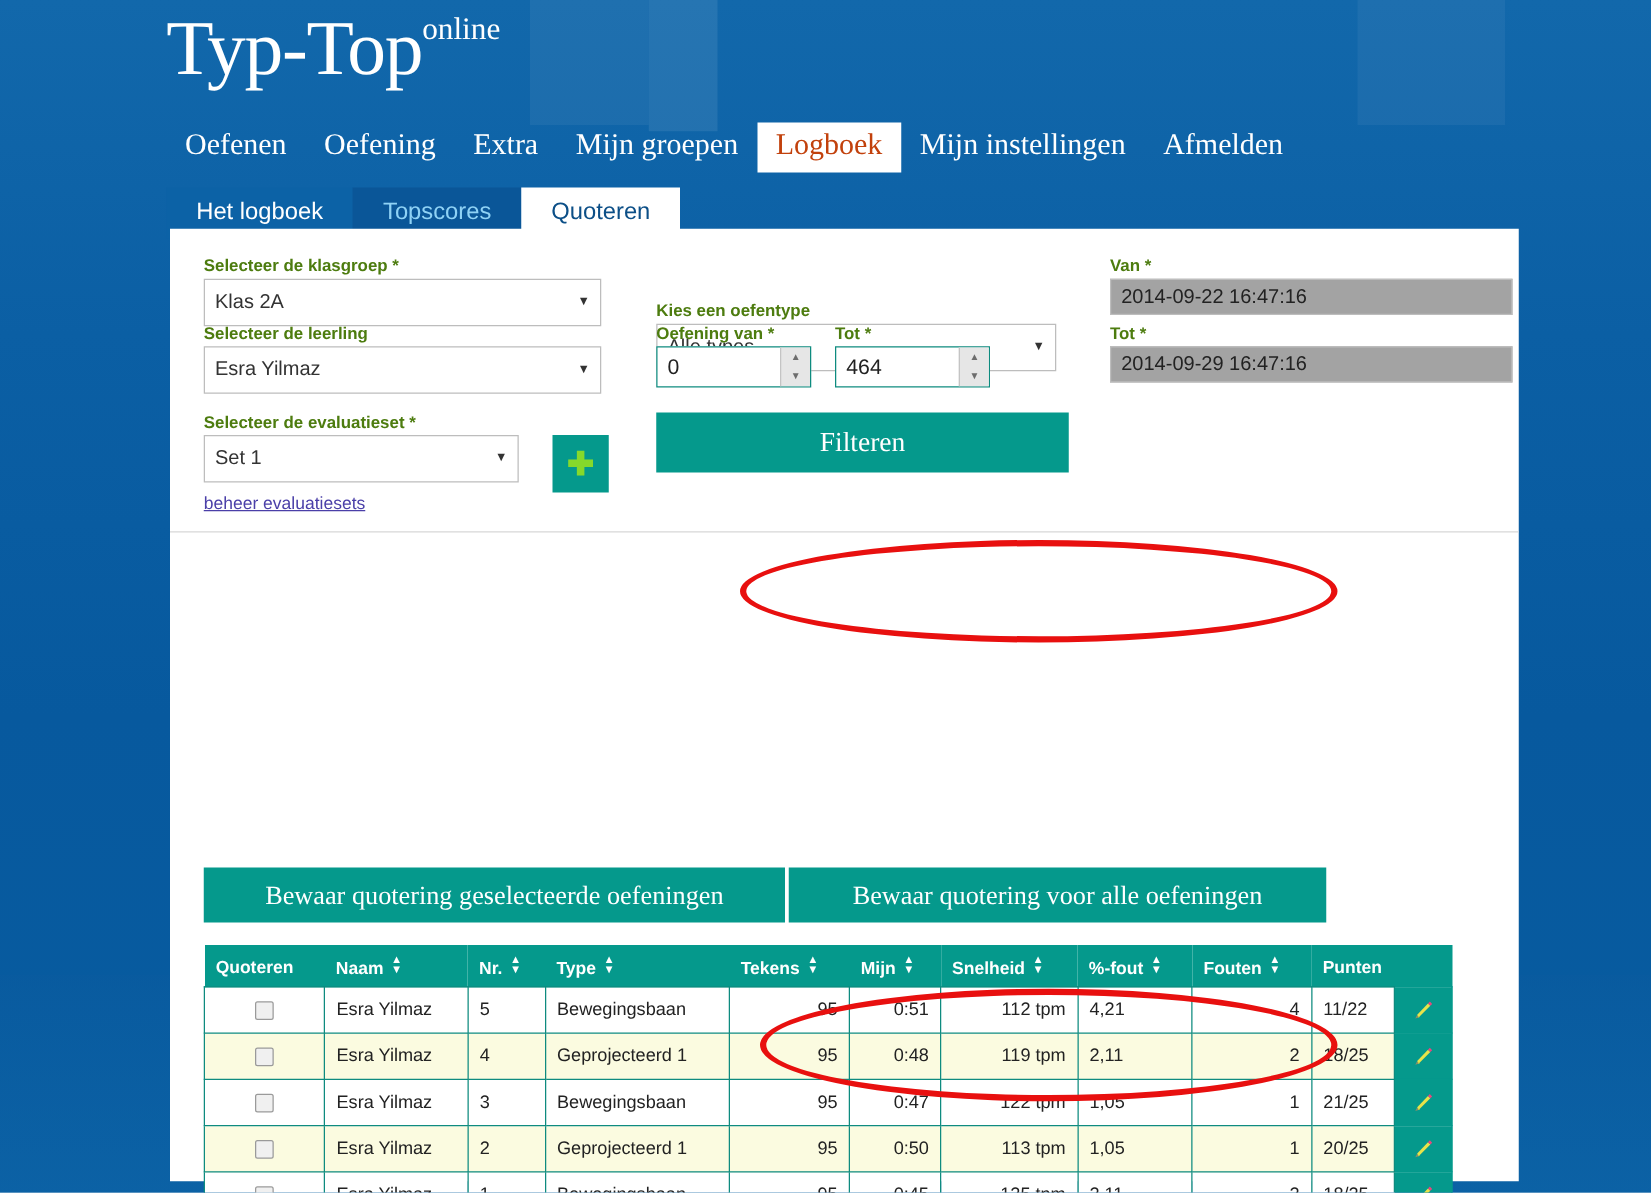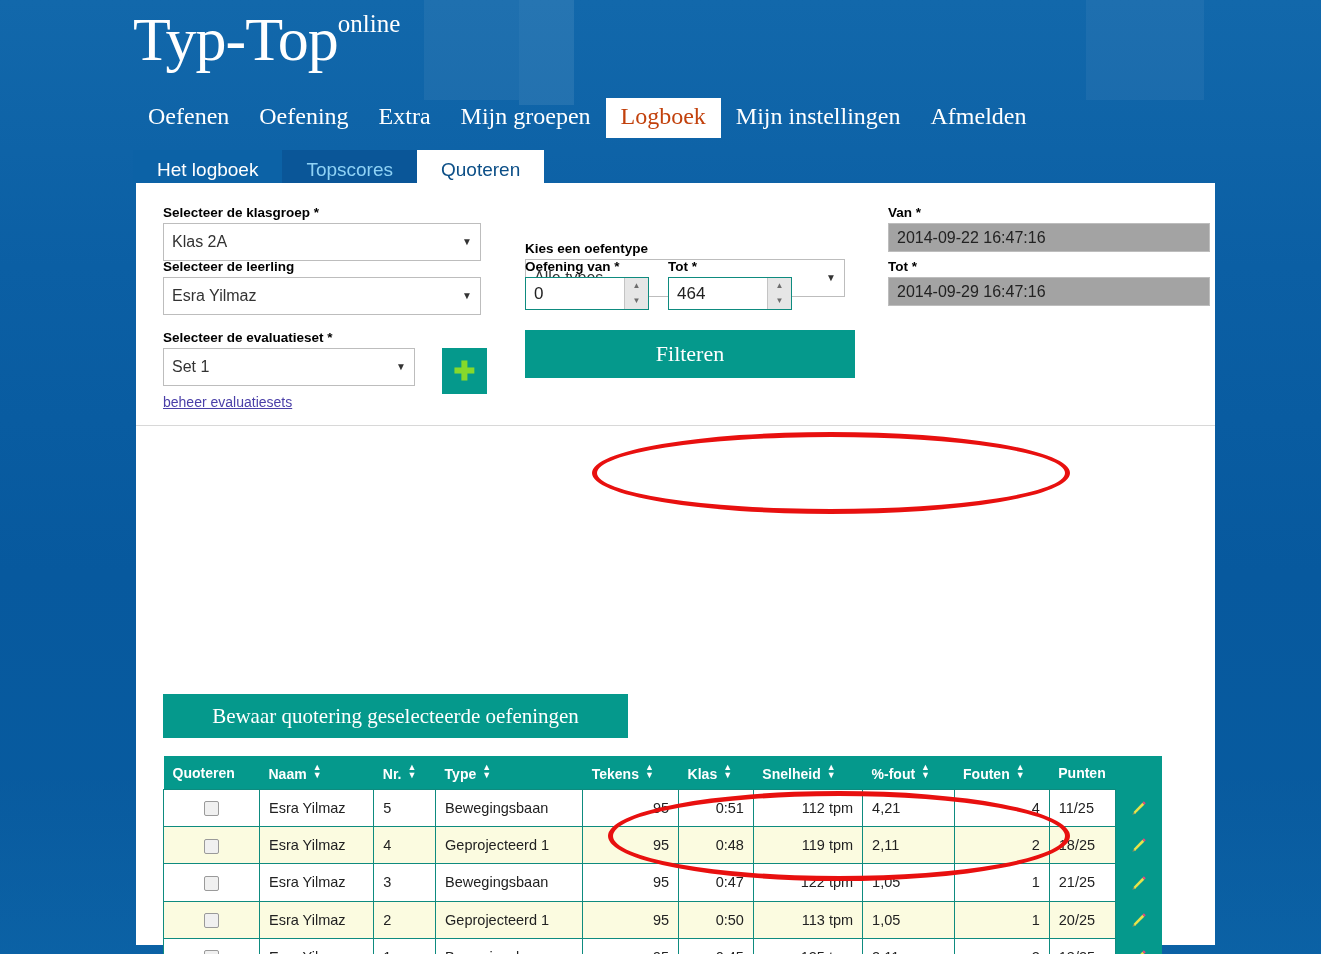--- a/index.html
+++ b/index.html
@@ -70,21 +70,21 @@
   #panel {
     position: absolute; left: 136px; top: 183px;
     width: 1079px; height: 762px;
     background: #ffffff;
   }
   #form-section {
     position: relative; height: 243px; border-bottom: 1px solid #d8d8d8;
   }
 
   .fld-label {
-    font-size: 13.5px; font-weight: bold; color: #000000;
+    font-size: 13.5px; font-weight: bold; color: #4d7c0f;
     margin-bottom: 3px; white-space: nowrap;
   }
   .sel {
     position: relative; background: #ffffff;
     border: 1px solid #bdbdbd;
     height: 38px; display: flex; align-items: center;
     padding: 0 22px 0 8px; font-size: 16px; color: #333333;
     cursor: pointer; white-space: nowrap; overflow: hidden;
   }
   .sel .caret {
@@ -302,49 +302,50 @@
       <div class="fld-label">Tot *</div>
       <div class="txt">2014-09-29 16:47:16</div>
     </div>
 
   </div>
 
   <div id="table-section">
 
     <div class="btnbar" id="btnbar-top">
       <div class="bigbtn" id="btn-sel-top">Bewaar quotering geselecteerde oefeningen</div>
+      <div class="bigbtn" id="btn-all-top">Bewaar quotering voor alle oefeningen</div>
     </div>
 
     <table id="data-table">
       <thead>
         <tr>
           <th><span>Quoteren</span></th>
           <th><span>Naam</span><span class="sortarrow">▲<br>▼</span></th>
           <th><span>Nr.</span><span class="sortarrow">▲<br>▼</span></th>
           <th><span>Type</span><span class="sortarrow">▲<br>▼</span></th>
           <th><span>Tekens</span><span class="sortarrow">▲<br>▼</span></th>
-          <th><span>Klas</span><span class="sortarrow">▲<br>▼</span></th>
+          <th><span>Mijn</span><span class="sortarrow">▲<br>▼</span></th>
           <th><span>Snelheid</span><span class="sortarrow">▲<br>▼</span></th>
           <th><span>%-fout</span><span class="sortarrow">▲<br>▼</span></th>
           <th><span>Fouten</span><span class="sortarrow">▲<br>▼</span></th>
           <th colspan="2"><span>Punten</span></th>
         </tr>
       </thead>
       <tbody id="table-body">
           <tr>
             <td class="chk"><span class="cbox"></span></td>
             <td>Esra Yilmaz</td>
             <td>5</td>
             <td>Bewegingsbaan</td>
             <td class="num">95</td>
             <td class="num">0:51</td>
             <td class="num">112 tpm</td>
             <td>4,21</td>
             <td class="num">4</td>
-            <td>11/25</td>
+            <td>11/22</td>
             <td class="edit"><svg class="pencil" viewBox="0 0 24 24" xmlns="http://www.w3.org/2000/svg">
                 <polygon points="3,21 6.5,20 5,17" fill="#8a8f6a"></polygon>
                 <polygon points="5,17 6.5,20 19,7.5 16.5,5" fill="#e8e34a"></polygon>
                 <polygon points="16.5,5 19,7.5 21,5.5 18.5,3" fill="#e8477e"></polygon>
                 <polygon points="5.6,18.4 6.5,20 8.2,19.2" fill="#c9c43e"></polygon>
               </svg></td>
           </tr>
           <tr class="alt">
             <td class="chk"><span class="cbox"></span></td>
             <td>Esra Yilmaz</td>

